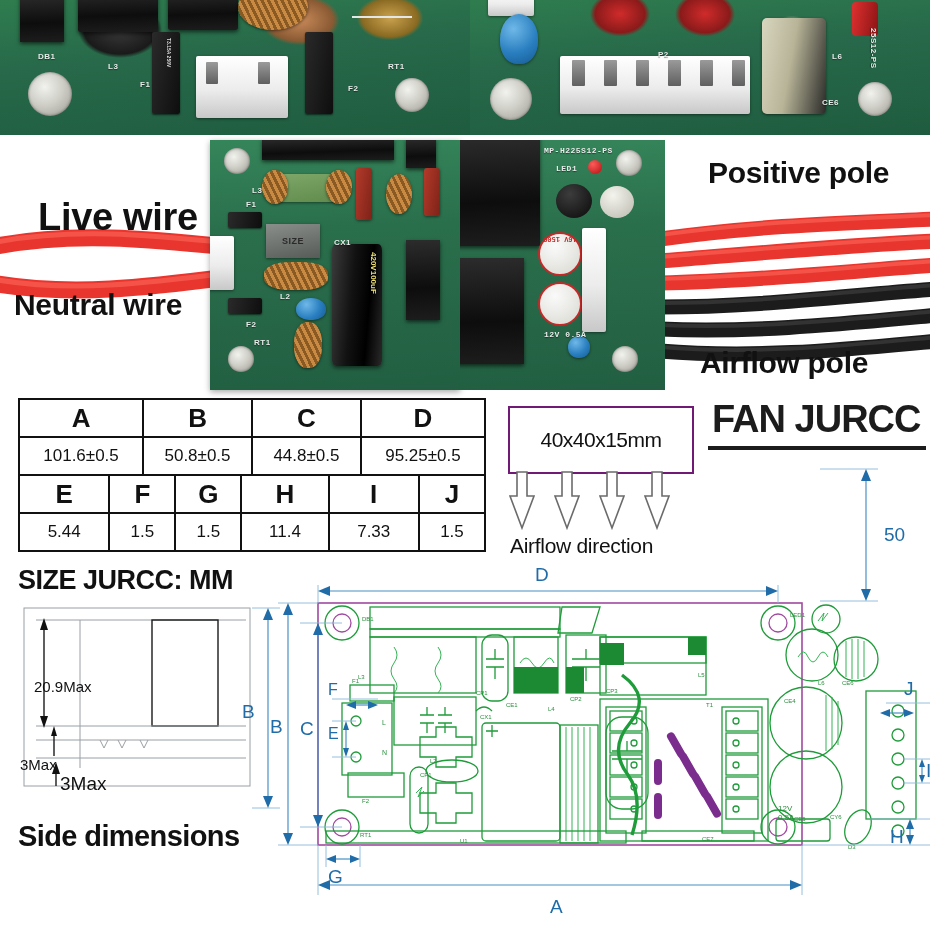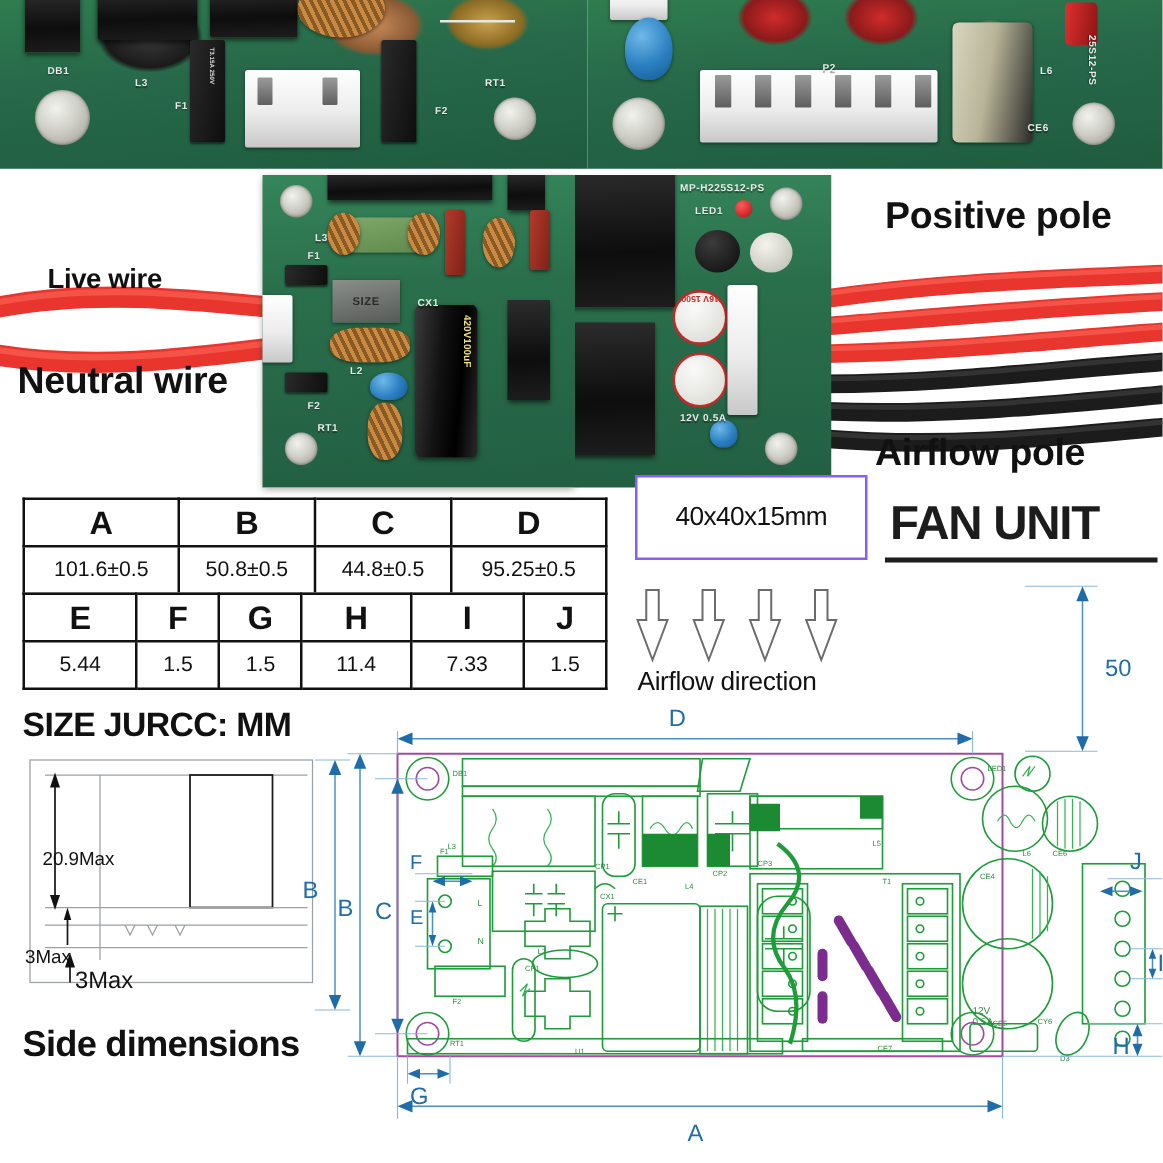--- a/index.html
+++ b/index.html
@@ -127,22 +127,22 @@
   .dim-table .hdr { font-size:26px; font-weight:bold; height:38px; }
   .dim-table .val { font-size:17px; height:38px; }
 
   .size-unit {
     left:18px; top:565px; font-size:27px; font-weight:bold; color:#111;
     letter-spacing:-.5px;
   }
 
   
   .fan-box {
-    left:508px; top:380px; width:186px; height:68px;
-    border:2px solid #8b5cf6; background:#fff;
+    left:508px; top:406px; width:186px; height:68px;
+    border:2px solid #701a75; background:#fff;
     display:flex; flex-direction:column; align-items:center; justify-content:center;
   }
   .fan-l1 { font-size:21px; color:#111; letter-spacing:-.5px; }
   .fan-l2 { font-size:23px; color:#111; letter-spacing:-.5px; }
   .fan-size-title {
     left:712px; top:398px; font-size:38px; font-weight:bold; color:#1c1c1c;
     letter-spacing:-1px;
   }
   .fan-size-rule {
     left:708px; top:446px; width:218px; height:4px; background:#1c1c1c;
@@ -281,21 +281,21 @@
   <div class="abs white-conn" style="left:-4px; top:96px; width:28px; height:54px;"></div>
   <div class="abs silk" style="left:42px; top:46px;">L3</div>
   <div class="abs silk" style="left:36px; top:60px;">F1</div>
   <div class="abs silk" style="left:36px; top:180px;">F2</div>
   <div class="abs silk" style="left:70px; top:152px;">L2</div>
   <div class="abs silk" style="left:124px; top:98px;">CX1</div>
   <div class="abs silk" style="left:44px; top:198px;">RT1</div>
 </div>
 
 <div class="abs" style="left:460px; top:140px; width:205px; height:250px;
-     background:linear-gradient(178deg,#35855a 0%, #2a6f4c 35%, #225f42 100%); overflow:hidden;">
+     background:linear-gradient(178deg,#35855a 0%, #2a6f4c 35%, #225f42 100%); overflow:hidden;font-family:Liberation Mono, monospace;">
   <div class="abs heatsink-blk" style="left:-6px; top:-4px; width:86px; height:110px;"></div>
   <div class="abs heatsink-blk" style="left:-6px; top:118px; width:70px; height:106px;"></div>
   <div class="abs silk" style="left:84px; top:6px;">MP-H225S12-PS</div>
   <div class="abs silk" style="left:96px; top:24px;">LED1</div>
   <div class="abs" style="left:128px; top:20px; width:14px; height:14px; border-radius:50%;
        background:radial-gradient(circle at 35% 30%,#ff5a5a,#b01010);"></div>
   <div class="abs" style="left:96px; top:44px; width:36px; height:34px; border-radius:50%;
        background:radial-gradient(circle at 38% 30%,#3c3c3c,#0a0a0a);"></div>
   <div class="abs" style="left:140px; top:46px; width:34px; height:32px; border-radius:50%;
        background:radial-gradient(circle at 38% 30%,#f4f4ee,#b9b9ae);"></div>
@@ -305,21 +305,21 @@
        background:radial-gradient(circle at 38% 30%,#fafafa,#d8d8d0); border:2px solid #c62828;">
     <div style="transform:rotate(180deg); font-size:7px; color:#c62828; font-weight:bold; text-align:center; line-height:1.1; padding-top:6px;">16V 1500</div>
   </div>
   <div class="abs" style="left:78px; top:142px; width:44px; height:44px; border-radius:50%;
        background:radial-gradient(circle at 38% 30%,#fafafa,#d8d8d0); border:2px solid #c62828;"></div>
   <div class="abs white-conn" style="left:122px; top:88px; width:24px; height:104px;"></div>
   <div class="abs blue-cap" style="left:108px; top:196px; width:22px; height:22px;"></div>
   <div class="abs silk" style="left:84px; top:190px;">12V 0.5A</div>
 </div>
 
-<div class="abs callout" style="left:38px; top:210px; font-size:22px;">Live wire</div>
+<div class="abs callout" style="left:38px; top:196px; font-size:38px;">Live wire</div>
 <div class="abs callout" style="left:14px; top:288px; font-size:30px;">Neutral wire</div>
 <div class="abs callout" style="left:708px; top:156px; font-size:30px;">Positive pole</div>
 <div class="abs callout" style="left:700px; top:346px; font-size:30px;">Airflow pole</div>
 
 <table class="abs dim-table">
   <tbody>
       <tr>
     <td class="hdr">A</td>
     <td class="hdr">B</td>
     <td class="hdr">C</td>
@@ -353,21 +353,21 @@
     <td class="val">1.5</td>
   </tr>
 </tbody>
   </table>
 
 <div class="abs size-unit">SIZE JURCC: MM</div>
 
 <div class="abs fan-box">
   <div class="fan-l1">40x40x15mm</div>
 </div>
-<div class="abs fan-size-title">FAN UNIT</div>
+<div class="abs fan-size-title">FAN JURCC</div>
 <div class="abs fan-size-rule"></div>
 
 <svg class="abs" style="left:505px; top:470px; width:200px; height:62px;" viewBox="0 0 200 62">
   <g stroke="#6b6b6b" stroke-width="1.6" fill="#ffffff">
     <path d="M12,2 L22,2 L22,26 L29,26 L17,58 L5,26 L12,26 Z"></path>
     <path d="M57,2 L67,2 L67,26 L74,26 L62,58 L50,26 L57,26 Z"></path>
     <path d="M102,2 L112,2 L112,26 L119,26 L107,58 L95,26 L102,26 Z"></path>
     <path d="M147,2 L157,2 L157,26 L164,26 L152,58 L140,26 L147,26 Z"></path>
   </g>
 </svg>

